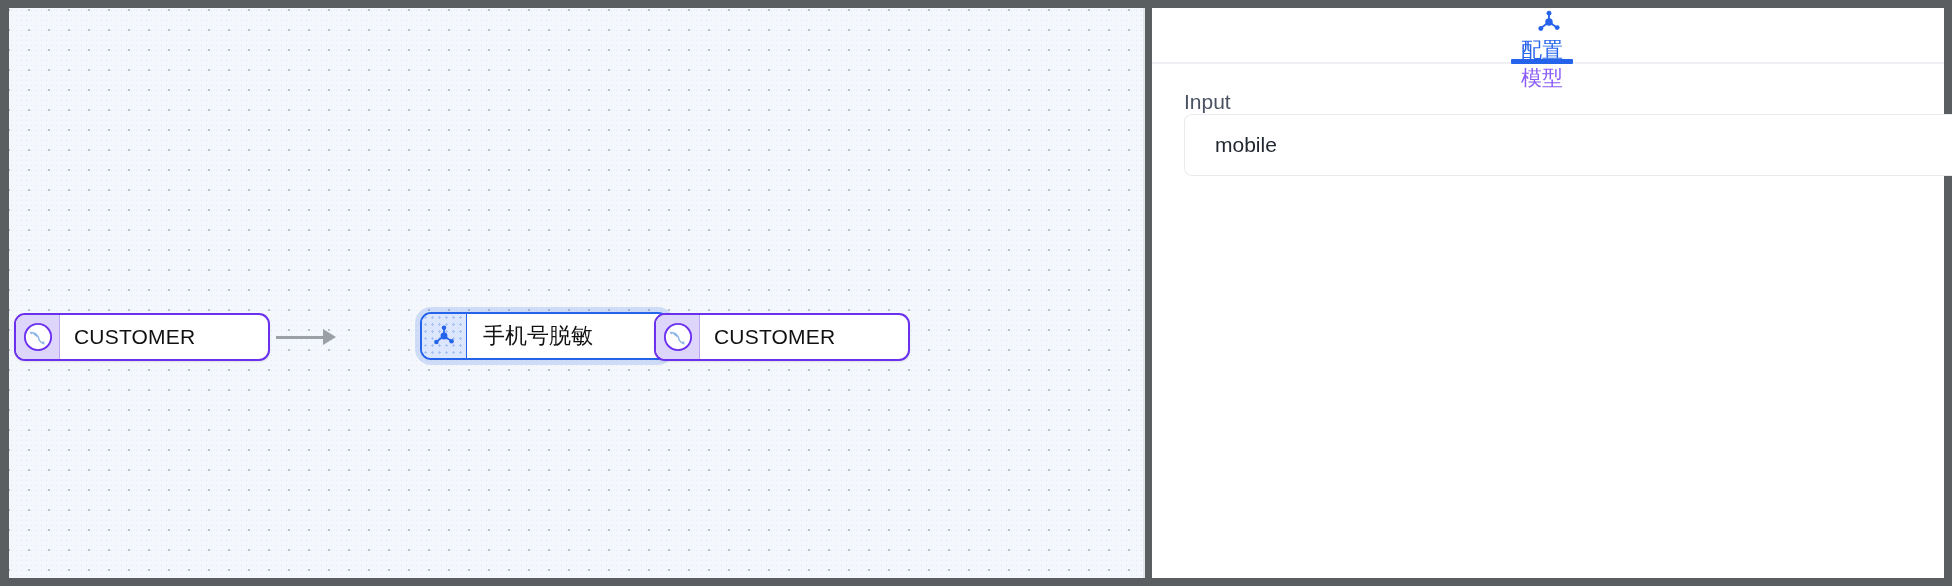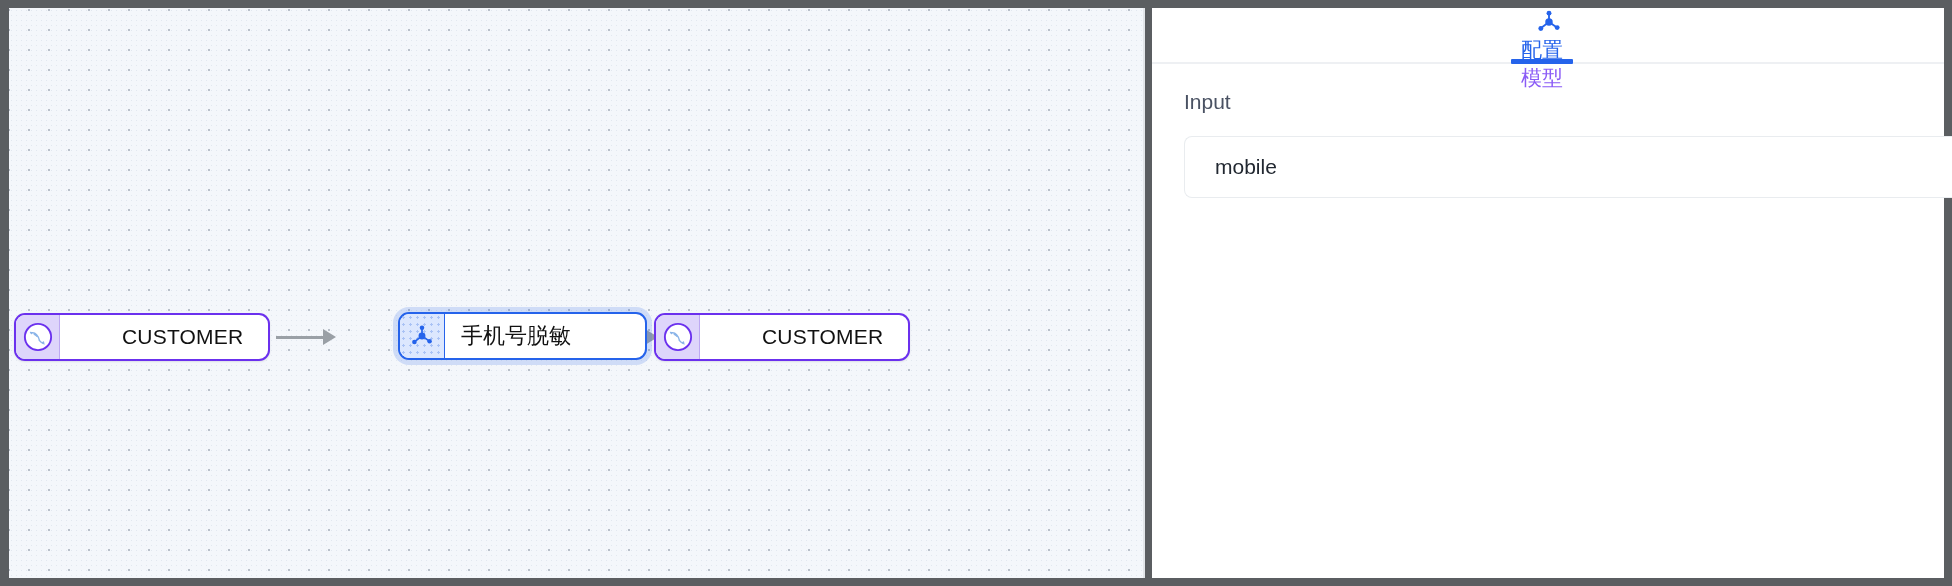--- a/index.html
+++ b/index.html
@@ -34,21 +34,20 @@
     position: absolute;
     display: flex;
     align-items: stretch;
     height: 48px;
     border-radius: 11px;
     background: #ffffff;
   }
   .node-db {
     border: 2px solid #6b30ee;
     box-shadow: 0 1px 2px rgba(20,20,60,.10);
-    gap: 48px;
   }
   .node-db .node-icon {
     width: 44px;
     background: #ded5fb;
     border-top-left-radius: 9px;
     border-bottom-left-radius: 9px;
     border-right: 1px solid #bda9f2;
     display: flex; align-items: center; justify-content: center;
   }
   .node-db .node-label {
@@ -131,21 +130,20 @@
     position: absolute;
     left: -4px; right: -4px; bottom: 0;
     height: 5px;
     background: #2563eb;
     border-radius: 1px;
   }
   .field-group { padding: 26px 0 0 32px; }
   .field-label {
     font-size: 21px;
     color: #4a5263;
-    margin-bottom: 22px;
   }
   .field-box {
     margin-left: 0;
     width: 792px;
     height: 62px;
     display: flex; align-items: center;
     padding-left: 30px;
     border: 1px solid #e9ecef;
     border-right: none;
     border-radius: 8px 0 0 8px;
@@ -181,21 +179,21 @@
             <path d="M12 13.2c1.1.2 2 .9 2.6 1.9"></path>
             <path d="M9.3 11.4l-1.6-.4 1.4 1.3"></path>
             <path d="M20.5 22.2l1.6.8-.3-1.7"></path>
           </g>
           <circle cx="13.3" cy="13.6" r="0.9" fill="#8ab4e8"></circle>
         </svg>
       </div>
       <div class="node-label">CUSTOMER</div>
     </div>
 
-    <div class="node node-proc" style="left:389px; top:304px; width:249px;">
+    <div class="node node-proc" style="left:411px; top:304px; width:249px;">
       <div class="node-icon">
         <svg width="26" height="26" viewBox="0 0 24 24" aria-hidden="true">
           <g stroke="#2563eb" stroke-width="1.6">
             <line x1="12" y1="12" x2="12" y2="5"></line>
             <line x1="12" y1="12" x2="5.5" y2="17"></line>
             <line x1="12" y1="12" x2="18.5" y2="16.5"></line>
           </g>
           <circle cx="12" cy="12" r="3.2" fill="#2563eb"></circle>
           <circle cx="12" cy="4.4" r="2.1" fill="#2563eb"></circle>
           <circle cx="5" cy="17.6" r="2.1" fill="#2563eb"></circle>

